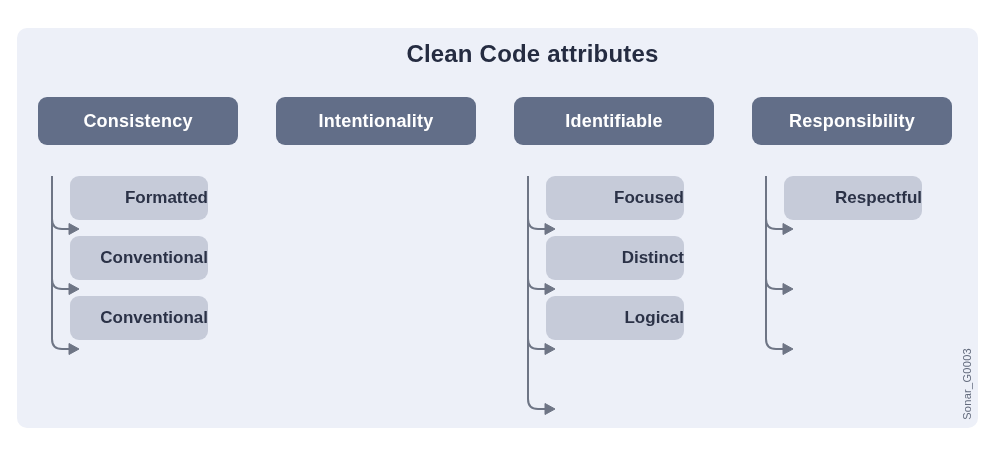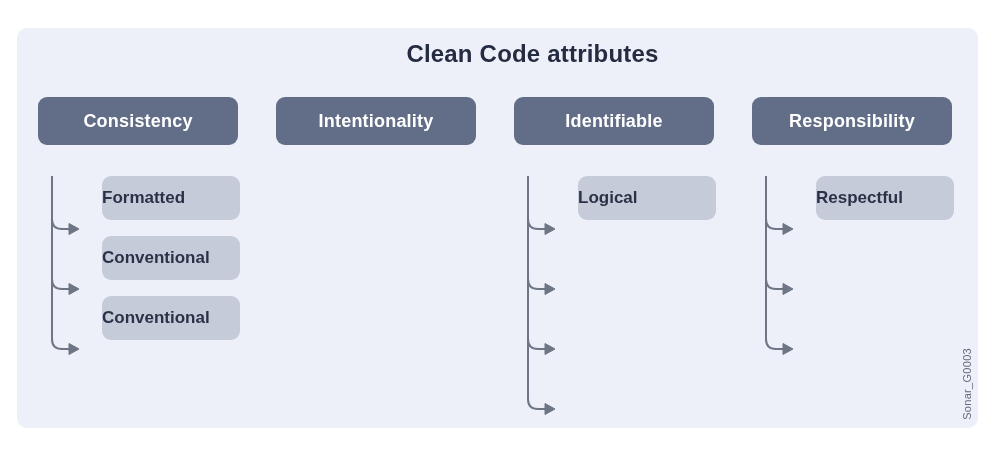--- a/index.html
+++ b/index.html
@@ -71,25 +71,25 @@
   .connector polygon {
     fill: #6e7585;
     stroke: #6e7585;
     stroke-width: 1;
     stroke-linejoin: round;
   }
   .child-box {
     width: 138px;
     height: 44px;
     line-height: 44px;
-    margin-left: 64px;
+    margin-left: 32px;
     margin-top: 16px;
     background: #c6cbd9;
     border-radius: 9px;
-    text-align: left;
+    text-align: right;
     color: #2b3247;
     font-size: 17px;
     font-weight: bold;
   }
   .child-box:first-of-type {
     margin-top: 31px;
   }
   .watermark {
     position: absolute;
     right: 5px;
@@ -136,20 +136,22 @@
         <svg class="connector" width="44" height="245" viewBox="0 0 44 245">
           <path d="M14 0 V223 Q14 233 24 233 H31"></path>
           <path d="M14 43 Q14 53 24 53 H31"></path>
           <path d="M14 103 Q14 113 24 113 H31"></path>
           <path d="M14 163 Q14 173 24 173 H31"></path>
           <polygon points="31,47.5 41,53 31,58.5"></polygon>
           <polygon points="31,107.5 41,113 31,118.5"></polygon>
           <polygon points="31,167.5 41,173 31,178.5"></polygon>
           <polygon points="31,227.5 41,233 31,238.5"></polygon>
         </svg>
+        <div class="child-box">Focused</div>
+        <div class="child-box">Distinct</div>
         <div class="child-box">Logical</div>
       </div>
     </div>
 
     <div class="column">
       <div class="header-box">Responsibility</div>
       <div class="children">
         <svg class="connector" width="44" height="185" viewBox="0 0 44 185">
           <path d="M14 0 V163 Q14 173 24 173 H31"></path>
           <path d="M14 43 Q14 53 24 53 H31"></path>

